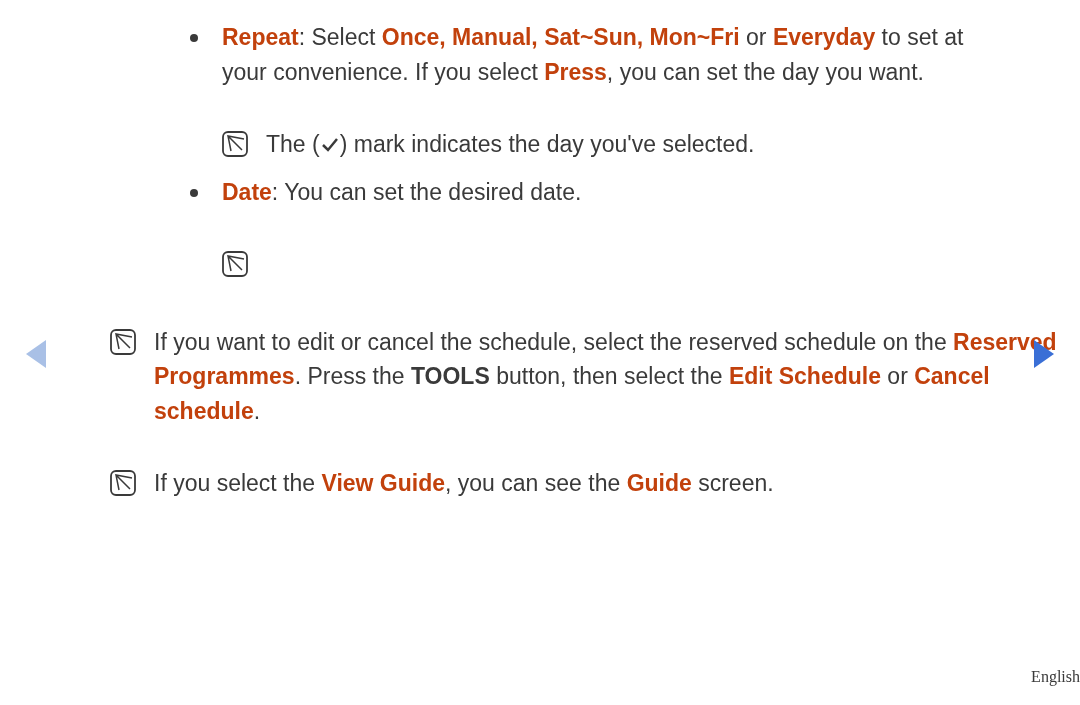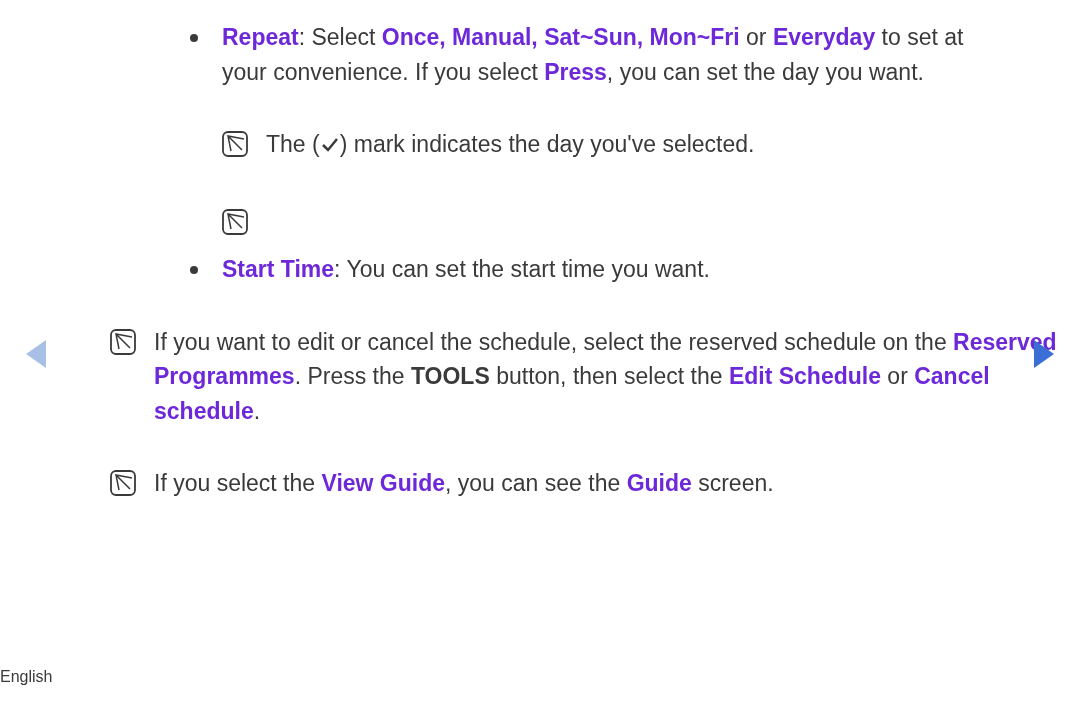--- a/index.html
+++ b/index.html
@@ -41,21 +41,21 @@
     }
     .note-row.outer {
       padding-left: 0;
     }
     .note-icon {
       flex-shrink: 0;
       margin-right: 18px;
       margin-top: 4px;
     }
     .note-text { flex: 1; }
-    .hl { color: #6d28d9; text-align: right; }
+    .hl { color: #c2410c; text-align: right; }
     .bold { font-weight: 700; }
     .nav-left, .nav-right {
       position: absolute;
       top: 340px;
       width: 0;
       height: 0;
     }
     .nav-left {
       left: 26px;
       border-top: 14px solid transparent;
@@ -66,23 +66,24 @@
       right: 26px;
       border-top: 14px solid transparent;
       border-bottom: 14px solid transparent;
       border-left: 20px solid #3a6fd6;
     }
     .footer-lang {
       position: absolute;
       bottom: 16px;
       left: 0;
       right: 0;
-      text-align: left;
+      text-align: right;
       font-size: 16px;
       color: #3a3a3a;
+      font-family: Liberation Serif, serif;
     }
     .inline-check {
       display: inline-block;
       vertical-align: -2px;
     }
     .outer-block {
       padding-left: 110px;
     }
   </style>
 </head>
@@ -107,36 +108,36 @@
           <path d="M6 5 L20 19 M9 20 L6 5 L22 8" fill="none" stroke="#3a3a3a" stroke-width="1.5"></path>
         </svg>
     </span>
     <div class="note-text">
       <span>The (</span><span class="inline-check"><svg width="20" height="18" viewBox="0 0 20 18">
             <path d="M3 9 L8 14 L17 3" fill="none" stroke="#3a3a3a" stroke-width="2.5"></path>
           </svg></span><span>) mark indicates the day you've selected.</span>
     </div>
   </div>
 
+  <div class="bullet-row">
+    <span class="bullet"></span>
+    <div class="bullet-text">
+      <span class="hl bold">Date</span><span>: You can set the desired date.</span>
+    </div>
+  </div>
 
   <div class="note-row">
     <span class="note-icon">
       <svg width="26" height="26" viewBox="0 0 26 26">
           <rect x="1" y="1" width="24" height="24" rx="5" fill="none" stroke="#3a3a3a" stroke-width="1.8"></rect>
           <path d="M6 5 L20 19 M9 20 L6 5 L22 8" fill="none" stroke="#3a3a3a" stroke-width="1.5"></path>
         </svg>
     </span>
   </div>
 
-  <div class="bullet-row">
-    <span class="bullet"></span>
-    <div class="bullet-text">
-      <span class="hl bold">Start Time</span><span>: You can set the start time you want.</span>
-    </div>
-  </div>
 
 </div>
 
 <div class="outer-block">
 
   <div class="note-row outer">
     <span class="note-icon">
       <svg width="26" height="26" viewBox="0 0 26 26">
           <rect x="1" y="1" width="24" height="24" rx="5" fill="none" stroke="#3a3a3a" stroke-width="1.8"></rect>
           <path d="M6 5 L20 19 M9 20 L6 5 L22 8" fill="none" stroke="#3a3a3a" stroke-width="1.5"></path>

